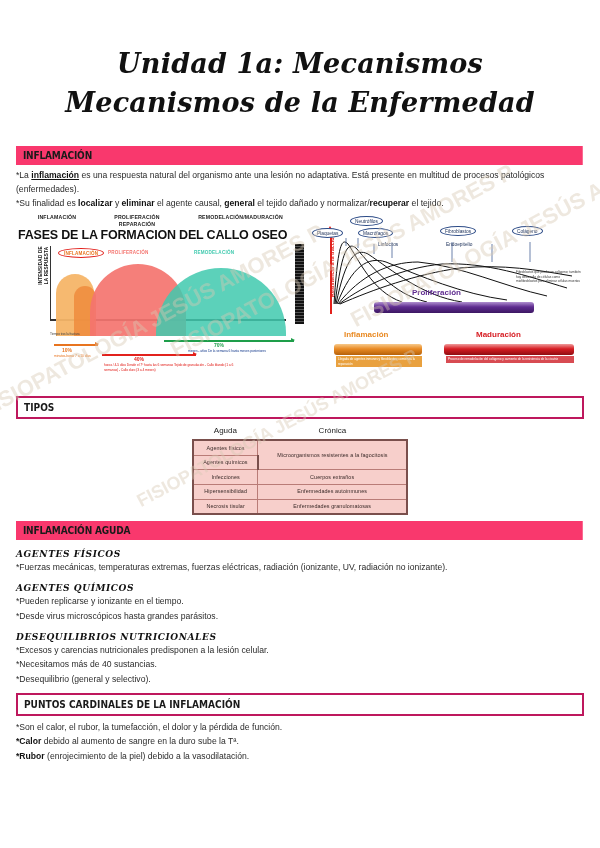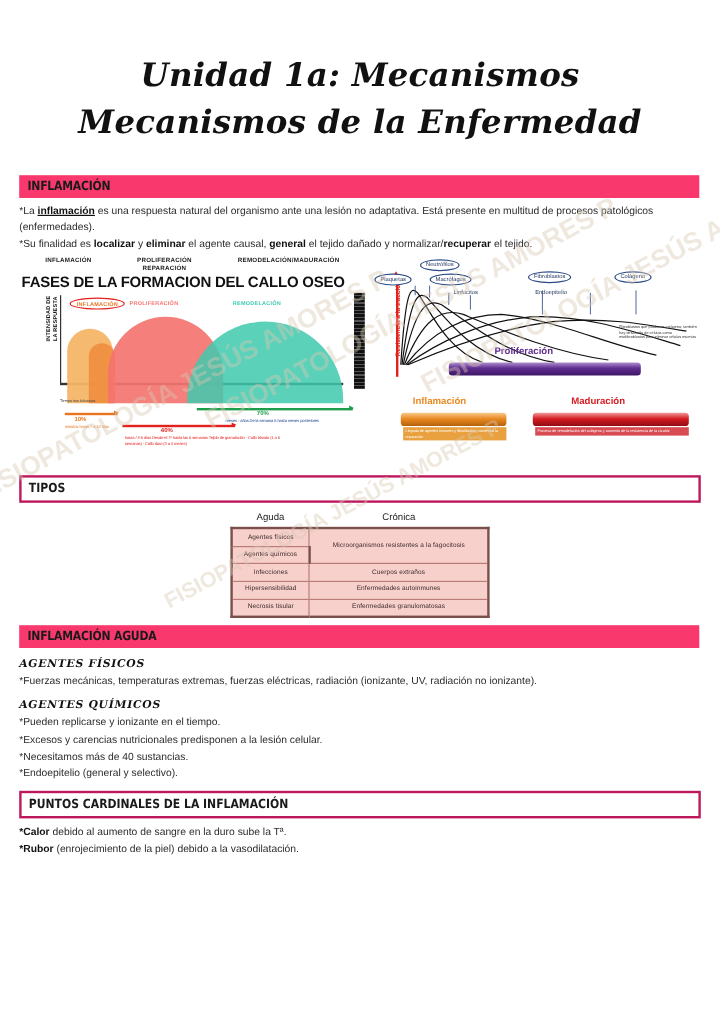--- a/index.html
+++ b/index.html
@@ -322,30 +322,33 @@
 
   <div>
     <div class="subhead">AGENTES FÍSICOS</div>
     <p class="para">*Fuerzas mecánicas, temperaturas extremas, fuerzas eléctricas, radiación (ionizante, UV, radiación no ionizante).</p>
   </div>
   <div>
     <div class="subhead">AGENTES QUÍMICOS</div>
   </div>
   <div>
     <p class="para">*Pueden replicarse y ionizante en el tiempo.</p>
+    <p class="para">*Desde virus microscópicos hasta grandes parásitos.</p>
   </div>
   <div>
+    <div class="subhead">DESEQUILIBRIOS NUTRICIONALES</div>
     <p class="para">*Excesos y carencias nutricionales predisponen a la lesión celular.</p>
     <p class="para">*Necesitamos más de 40 sustancias.</p>
-    <p class="para">*Endoepitelio (general y selectivo).</p>
+    <p class="para">*Desequilibrio (general y selectivo).</p>
   </div>
 
   <div class="bar-outline">
     <span>PUNTOS CARDINALES DE LA INFLAMACIÓN</span>
   </div>
+  <p class="para">*Son el calor, el rubor, la tumefacción, el dolor y la pérdida de función.</p>
   <p class="para">
     <b>*Calor</b><span> debido al aumento de sangre en la duro sube la Tª.</span>
   </p>
   <p class="para">
     <b>*Rubor</b><span> (enrojecimiento de la piel) debido a la vasodilatación.</span>
   </p>
 
 </div>
 
 </body></html>

